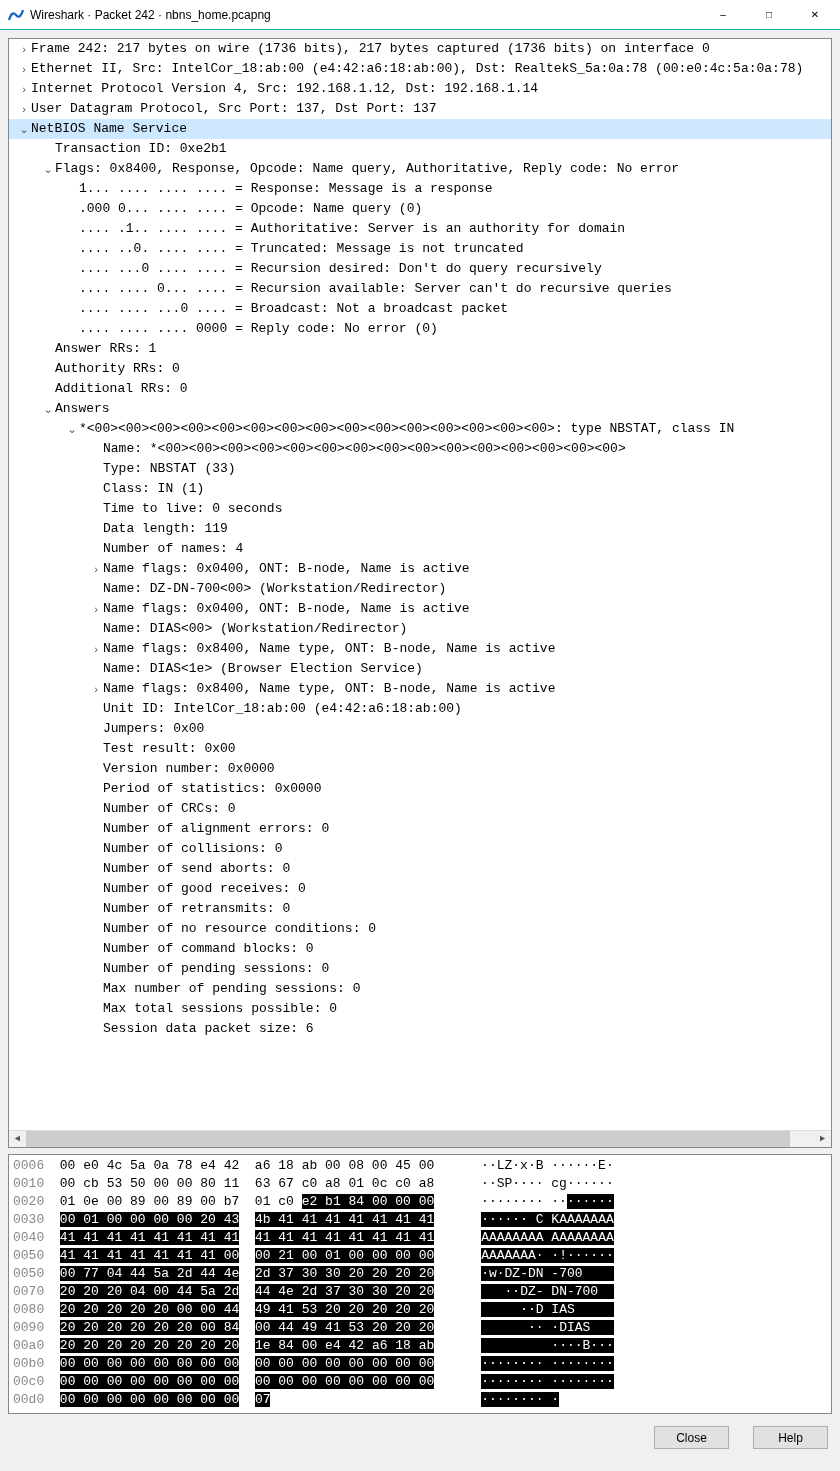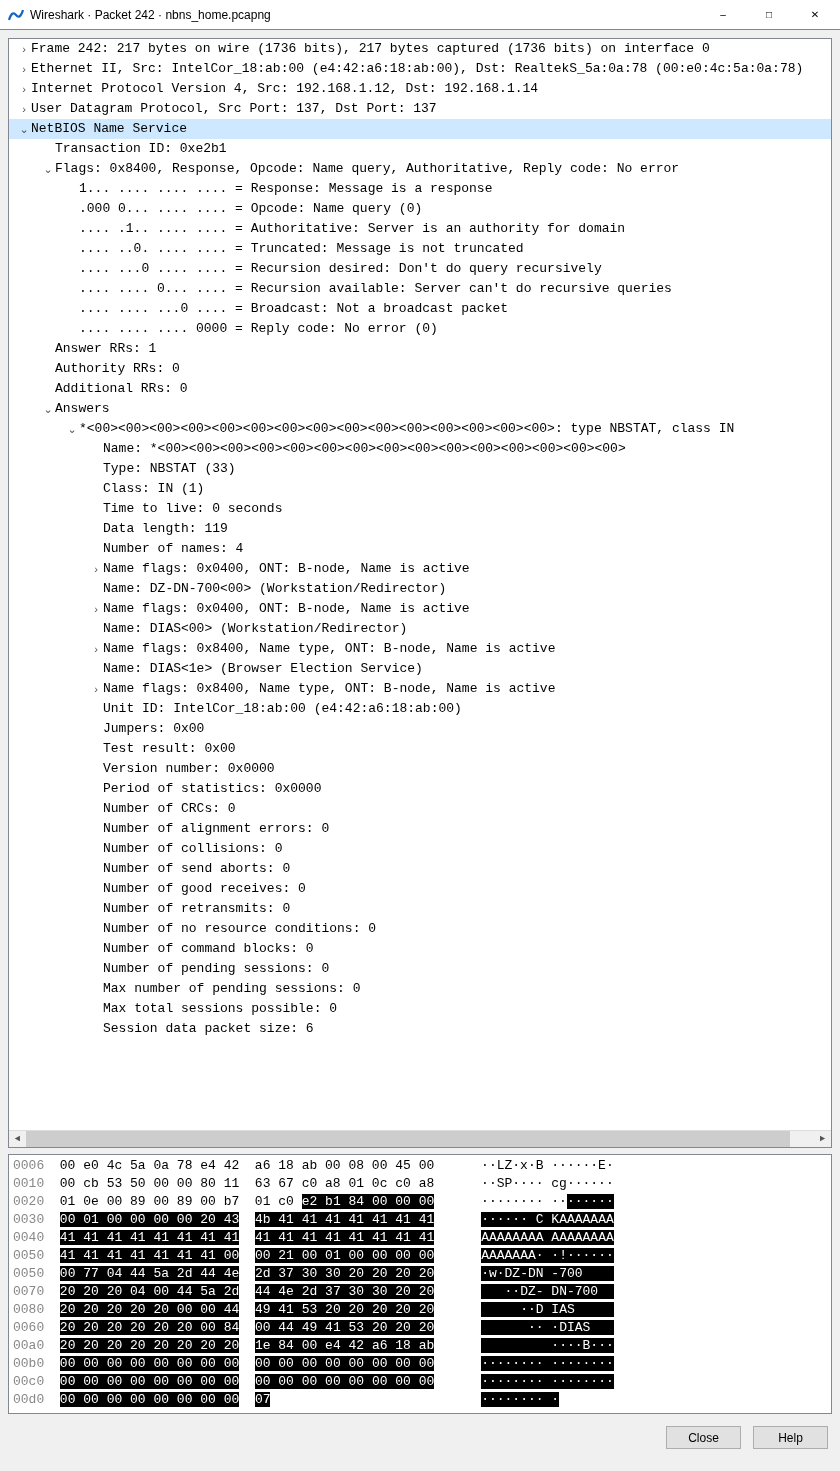--- a/index.html
+++ b/index.html
@@ -80,21 +80,21 @@
   padding: 2px 4px;
   height: 260px;
   overflow: hidden;
 }
 .hex-row { white-space: pre; }
 .hex-row .offset { color: #888; }
 .hl { background: #000000; color: #fff; }
 .button-bar {
   display: flex;
   justify-content: flex-end;
-  gap: 12px;
+  gap: 24px;
   padding: 6px 4px 4px 0;
 }
 .btn {
   min-width: 75px;
   height: 23px;
   background: #e1e1e1;
   border: 1px solid #adadad;
   font-family: "Segoe UI", sans-serif;
   font-size: 12px;
   padding: 0 12px;
@@ -195,21 +195,21 @@
   <div class="hex-pane" id="hex-pane">
       <div class="hex-row"><span class="offset">0006</span>  00 e0 4c 5a 0a 78 e4 42  a6 18 ab 00 08 00 45 00      ··LZ·x·B ······E·</div>
       <div class="hex-row"><span class="offset">0010</span>  00 cb 53 50 00 00 80 11  63 67 c0 a8 01 0c c0 a8      ··SP···· cg······</div>
       <div class="hex-row"><span class="offset">0020</span>  01 0e 00 89 00 89 00 b7  01 c0 <span class="hl">e2 b1 84 00 00 00</span>      ········ ··<span class="hl">······</span></div>
       <div class="hex-row"><span class="offset">0030</span>  <span class="hl">00 01 00 00 00 00 20 43</span>  <span class="hl">4b 41 41 41 41 41 41 41</span>      <span class="hl">······ C</span><span class="hl"> KAAAAAAA</span></div>
       <div class="hex-row"><span class="offset">0040</span>  <span class="hl">41 41 41 41 41 41 41 41</span>  <span class="hl">41 41 41 41 41 41 41 41</span>      <span class="hl">AAAAAAAA</span><span class="hl"> AAAAAAAA</span></div>
       <div class="hex-row"><span class="offset">0050</span>  <span class="hl">41 41 41 41 41 41 41 00</span>  <span class="hl">00 21 00 01 00 00 00 00</span>      <span class="hl">AAAAAAA·</span><span class="hl"> ·!······</span></div>
       <div class="hex-row"><span class="offset">0050</span>  <span class="hl">00 77 04 44 5a 2d 44 4e</span>  <span class="hl">2d 37 30 30 20 20 20 20</span>      <span class="hl">·w·DZ-DN</span><span class="hl"> -700    </span></div>
       <div class="hex-row"><span class="offset">0070</span>  <span class="hl">20 20 20 04 00 44 5a 2d</span>  <span class="hl">44 4e 2d 37 30 30 20 20</span>      <span class="hl">   ··DZ-</span><span class="hl"> DN-700  </span></div>
       <div class="hex-row"><span class="offset">0080</span>  <span class="hl">20 20 20 20 20 00 00 44</span>  <span class="hl">49 41 53 20 20 20 20 20</span>      <span class="hl">     ··D</span><span class="hl"> IAS     </span></div>
-      <div class="hex-row"><span class="offset">0060</span>  <span class="hl">20 20 20 20 20 20 00 84</span>  <span class="hl">00 44 49 41 53 20 20 20</span>      <span class="hl">      ··</span><span class="hl"> ·DIAS   </span></div>
+      <div class="hex-row"><span class="offset">0090</span>  <span class="hl">20 20 20 20 20 20 00 84</span>  <span class="hl">00 44 49 41 53 20 20 20</span>      <span class="hl">      ··</span><span class="hl"> ·DIAS   </span></div>
       <div class="hex-row"><span class="offset">00a0</span>  <span class="hl">20 20 20 20 20 20 20 20</span>  <span class="hl">1e 84 00 e4 42 a6 18 ab</span>      <span class="hl">        </span><span class="hl"> ····B···</span></div>
       <div class="hex-row"><span class="offset">00b0</span>  <span class="hl">00 00 00 00 00 00 00 00</span>  <span class="hl">00 00 00 00 00 00 00 00</span>      <span class="hl">········</span><span class="hl"> ········</span></div>
       <div class="hex-row"><span class="offset">00c0</span>  <span class="hl">00 00 00 00 00 00 00 00</span>  <span class="hl">00 00 00 00 00 00 00 00</span>      <span class="hl">········</span><span class="hl"> ········</span></div>
       <div class="hex-row"><span class="offset">00d0</span>  <span class="hl">00 00 00 00 00 00 00 00</span>  <span class="hl">07</span>                           <span class="hl">········</span><span class="hl"> ·</span></div>
     </div>
 
   <div class="button-bar">
     <div class="btn">Close</div>
     <div class="btn">Help</div>
   </div>

